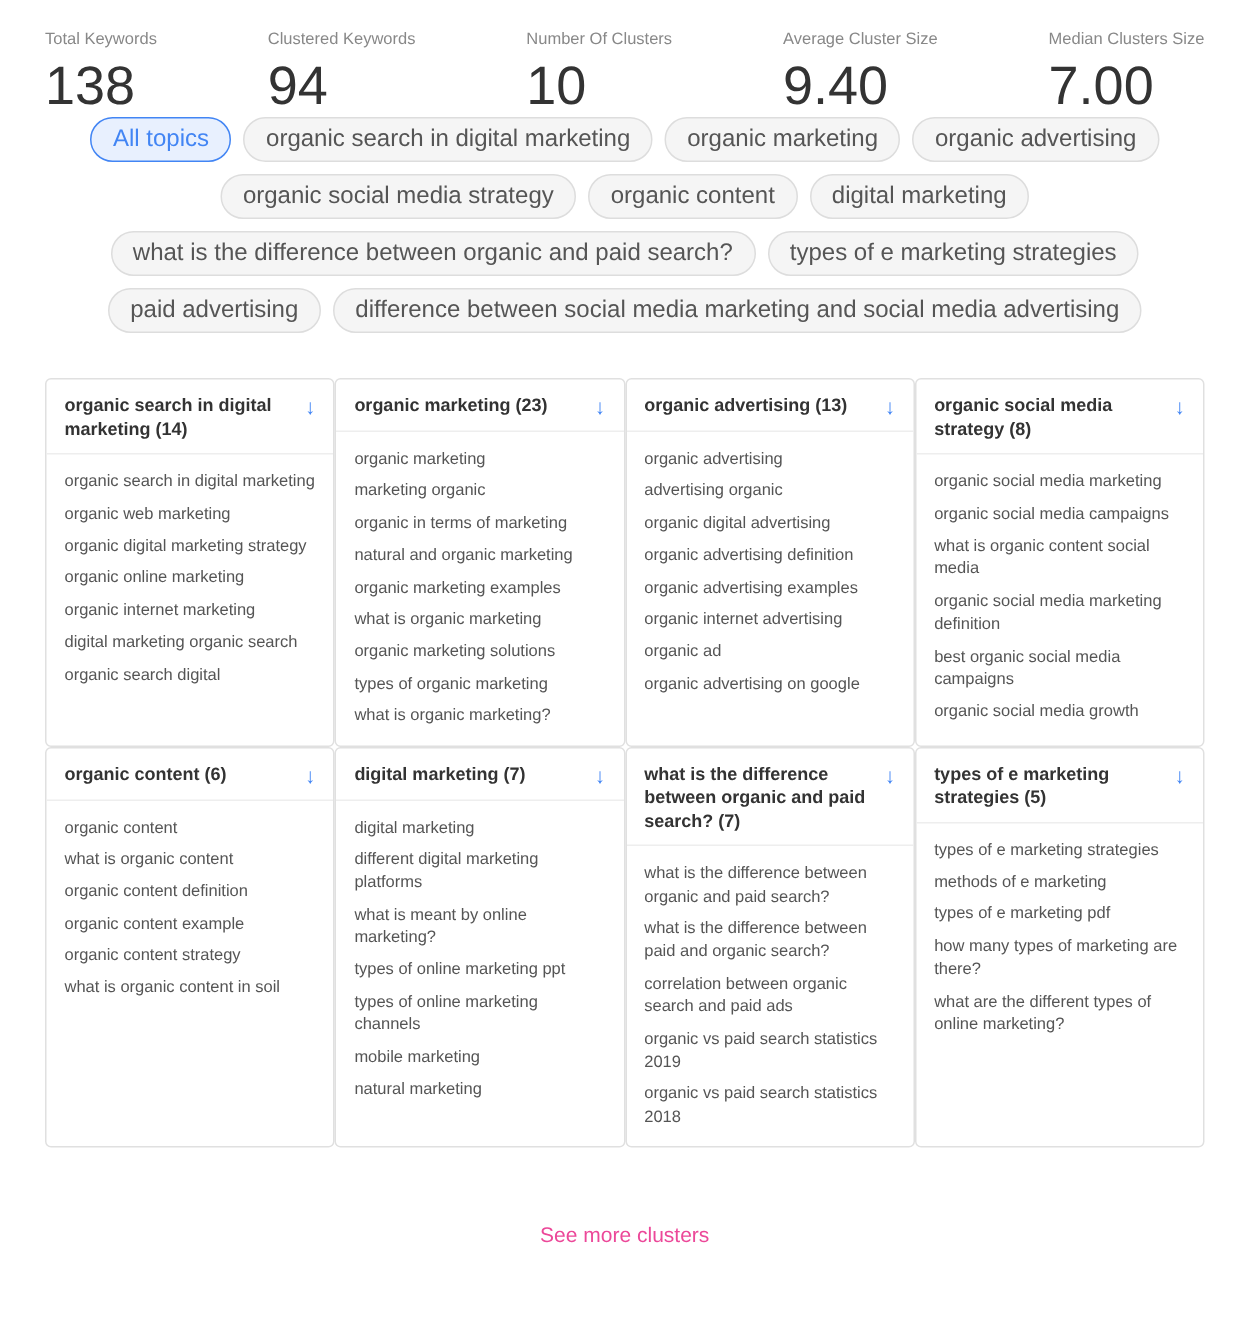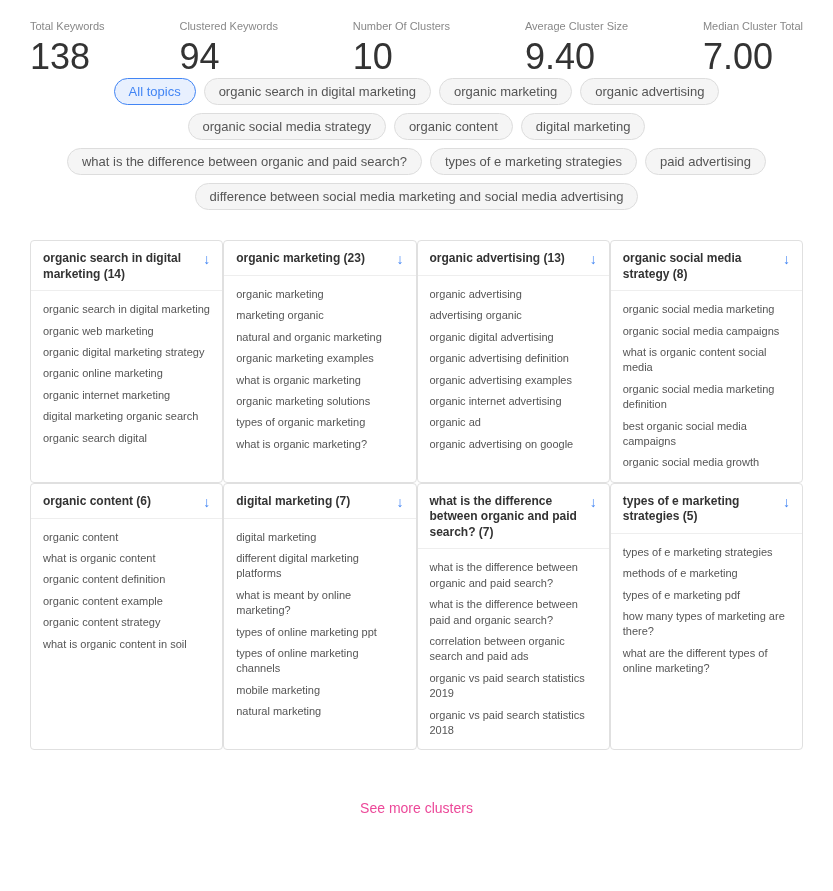--- a/index.html
+++ b/index.html
@@ -7,21 +7,21 @@
     .container { max-width: 833px; margin: 0 auto; padding: 20px 30px; }
 
     
     .stats-row { display: flex; justify-content: space-between; }
     .stat-item { display: flex; flex-direction: column; }
     .stat-label { font-size: 11px; color: #888; margin-bottom: 4px; }
     .stat-value { font-size: 36px; font-weight: 300; color: #333; }
 
     
     .topics-section { margin-bottom: 30px; display: flex; flex-wrap: wrap; gap: 8px; justify-content: center; }
-    .topic-chip { padding: 5px 14px; border-radius: 20px; font-size: 13px; cursor: pointer; border: 1px solid #ddd; background: #f5f5f5; color: #555; text-align: right; }
+    .topic-chip { padding: 5px 14px; border-radius: 20px; font-size: 16px; cursor: pointer; border: 1px solid #ddd; background: #f5f5f5; color: #555; text-align: right; }
     .topic-chip.active { background: #e8f0fe; border-color: #4285f4; color: #4285f4; font-weight: 500; }
 
     
     .clusters-grid { display: grid; grid-template-columns: repeat(4, 1fr); margin-bottom: 30px; }
     .cluster-card { border: 1px solid #e0e0e0; border-radius: 4px; padding: 0; }
     .cluster-header { display: flex; justify-content: space-between; align-items: flex-start; padding: 10px 12px 8px; border-bottom: 1px solid #eee; }
     .cluster-title { font-size: 12px; font-weight: 600; color: #333; line-height: 1.3; }
     .cluster-download { color: #4285f4; cursor: pointer; font-size: 14px; flex-shrink: 0; margin-left: 4px; }
     .cluster-items { padding: 8px 12px; }
     .cluster-item { font-size: 11px; color: #555; padding: 3px 0; line-height: 1.4; }
@@ -46,21 +46,21 @@
     </div>
       <div class="stat-item">
       <span class="stat-label">Number Of Clusters</span>
       <span class="stat-value">10</span>
     </div>
       <div class="stat-item">
       <span class="stat-label">Average Cluster Size</span>
       <span class="stat-value">9.40</span>
     </div>
       <div class="stat-item">
-      <span class="stat-label">Median Cluster Total</span>
+      <span class="stat-label">Median Clusters Size</span>
       <span class="stat-value">7.00</span>
     </div>
     </div>
 
   <div class="topics-section">
   <span class="topic-chip active">All topics</span>
       <span class="topic-chip">organic search in digital marketing</span>
       <span class="topic-chip">organic marketing</span>
       <span class="topic-chip">organic advertising</span>
       <span class="topic-chip">organic social media strategy</span>
@@ -89,20 +89,21 @@
         </div>
       </div>
       <div class="cluster-card">
         <div class="cluster-header">
           <span class="cluster-title">organic marketing (23)</span>
           <span class="cluster-download">↓</span>
         </div>
         <div class="cluster-items">
           <div class="cluster-item">organic marketing</div>
           <div class="cluster-item">marketing organic</div>
+          <div class="cluster-item">organic in terms of marketing</div>
           <div class="cluster-item">natural and organic marketing</div>
           <div class="cluster-item">organic marketing examples</div>
           <div class="cluster-item">what is organic marketing</div>
           <div class="cluster-item">organic marketing solutions</div>
           <div class="cluster-item">types of organic marketing</div>
           <div class="cluster-item">what is organic marketing?</div>
         </div>
       </div>
       <div class="cluster-card">
         <div class="cluster-header">

